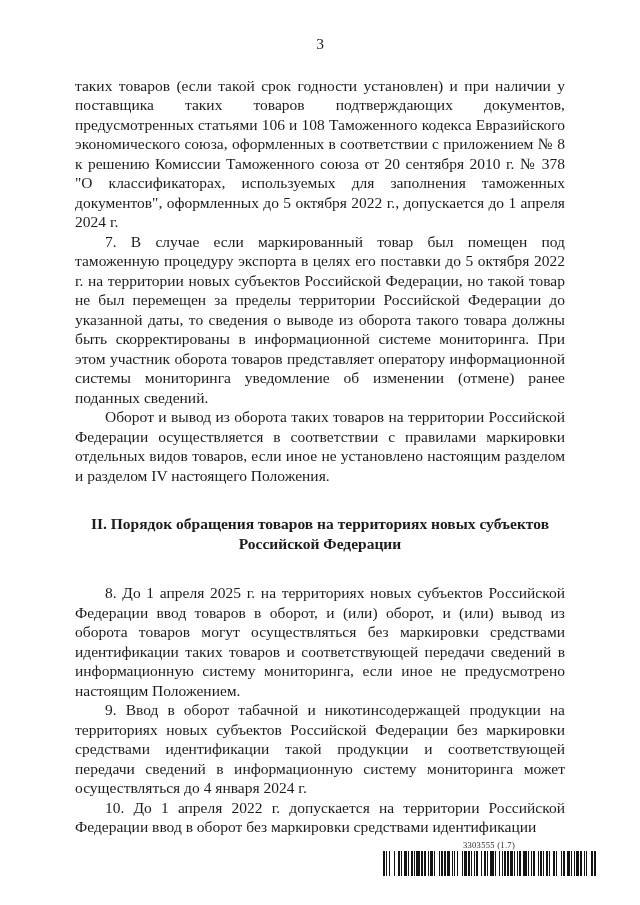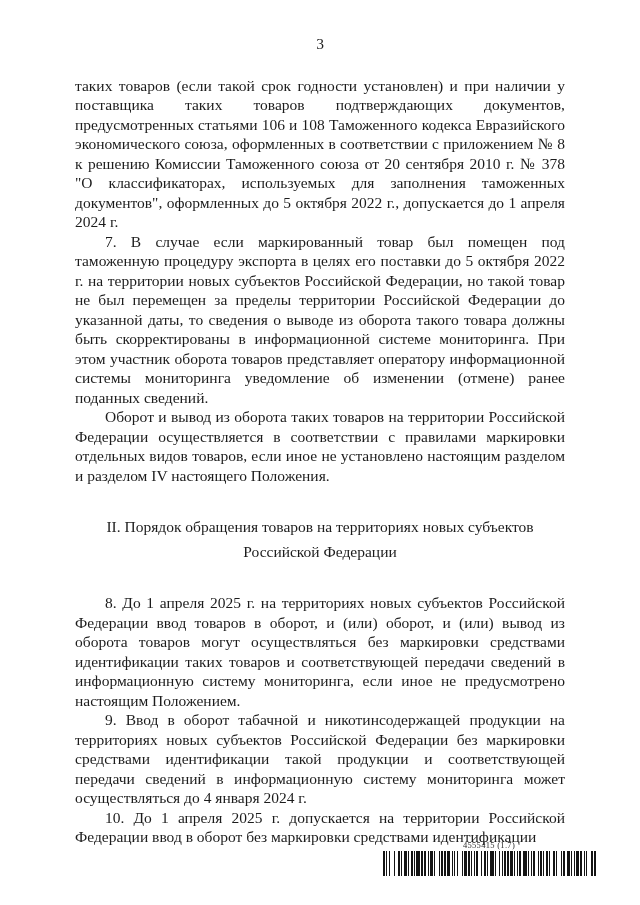--- a/index.html
+++ b/index.html
@@ -23,23 +23,23 @@
   .content {
     width: 490px;
     margin: 12px auto;
     text-align: justify;
     text-align-last: left;
     hyphens: none;
   }
   .para { margin: 0; }
   .para.indent { text-indent: 30px; font-family: Liberation Serif, serif; }
   .section-heading {
-    font-weight: normal;
+    font-weight: bold;
     font-size: 15.5px;
-    line-height: 25px;
+    line-height: 20px;
     text-align: center;
     text-align-last: center;
     max-width: 462px;
     margin: 29px auto 29px auto;
   }
   .barcode-block {
     position: absolute;
     left: 381px;
     top: 840px;
     width: 216px;
@@ -78,26 +78,26 @@
     <p class="para indent">7. В случае если маркированный товар был помещен под таможенную процедуру экспорта в целях его поставки до 5 октября 2022 г. на территории новых субъектов Российской Федерации, но такой товар не был перемещен за пределы территории Российской Федерации до указанной даты, то сведения  о выводе из оборота такого товара должны быть скорректированы в информационной системе мониторинга. При этом участник оборота товаров представляет оператору информационной системы мониторинга уведомление об изменении (отмене) ранее поданных сведений.</p>
 
     <p class="para indent">Оборот и вывод из оборота таких товаров на территории Российской Федерации осуществляется в соответствии с правилами маркировки отдельных видов товаров, если иное не установлено настоящим разделом и разделом IV настоящего Положения.</p>
 
     <h2 class="section-heading">II. Порядок обращения товаров на территориях новых субъектов Российской Федерации</h2>
 
     <p class="para indent">8. До 1 апреля 2025 г. на территориях новых субъектов Российской Федерации ввод товаров в оборот, и (или) оборот, и (или) вывод из оборота товаров могут осуществляться без маркировки средствами идентификации таких товаров и соответствующей передачи сведений в информационную систему мониторинга, если иное не предусмотрено настоящим Положением.</p>
 
     <p class="para indent">9. Ввод в оборот табачной и никотинсодержащей продукции на территориях новых субъектов Российской Федерации без маркировки средствами идентификации такой продукции и соответствующей передачи сведений в информационную систему мониторинга может осуществляться до 4 января 2024 г.</p>
 
-    <p class="para indent">10. До 1 апреля 2025 г. допускается на территории Российской Федерации ввод в оборот без маркировки средствами идентификации</p>
+    <p class="para indent">10. До 1 апреля 2022 г. допускается на территории Российской Федерации ввод в оборот без маркировки средствами идентификации</p>
 
   </div>
 
   <div class="barcode-block">
-    <div class="barcode-label">4555415 (1.7)</div>
+    <div class="barcode-label">3303555 (1.7)</div>
     <div class="barcode" id="barcode">
         <div class="bar" style="width: 2px; margin-right: 1px;"></div>
         <div class="bar" style="width: 1px; margin-right: 2px;"></div>
         <div class="bar" style="width: 1px; margin-right: 4px;"></div>
         <div class="bar" style="width: 1px; margin-right: 3px;"></div>
         <div class="bar" style="width: 2px; margin-right: 1px;"></div>
         <div class="bar" style="width: 1px; margin-right: 2px;"></div>
         <div class="bar" style="width: 3px; margin-right: 1px;"></div>
         <div class="bar" style="width: 1px; margin-right: 2px;"></div>
         <div class="bar" style="width: 2px; margin-right: 1px;"></div>

